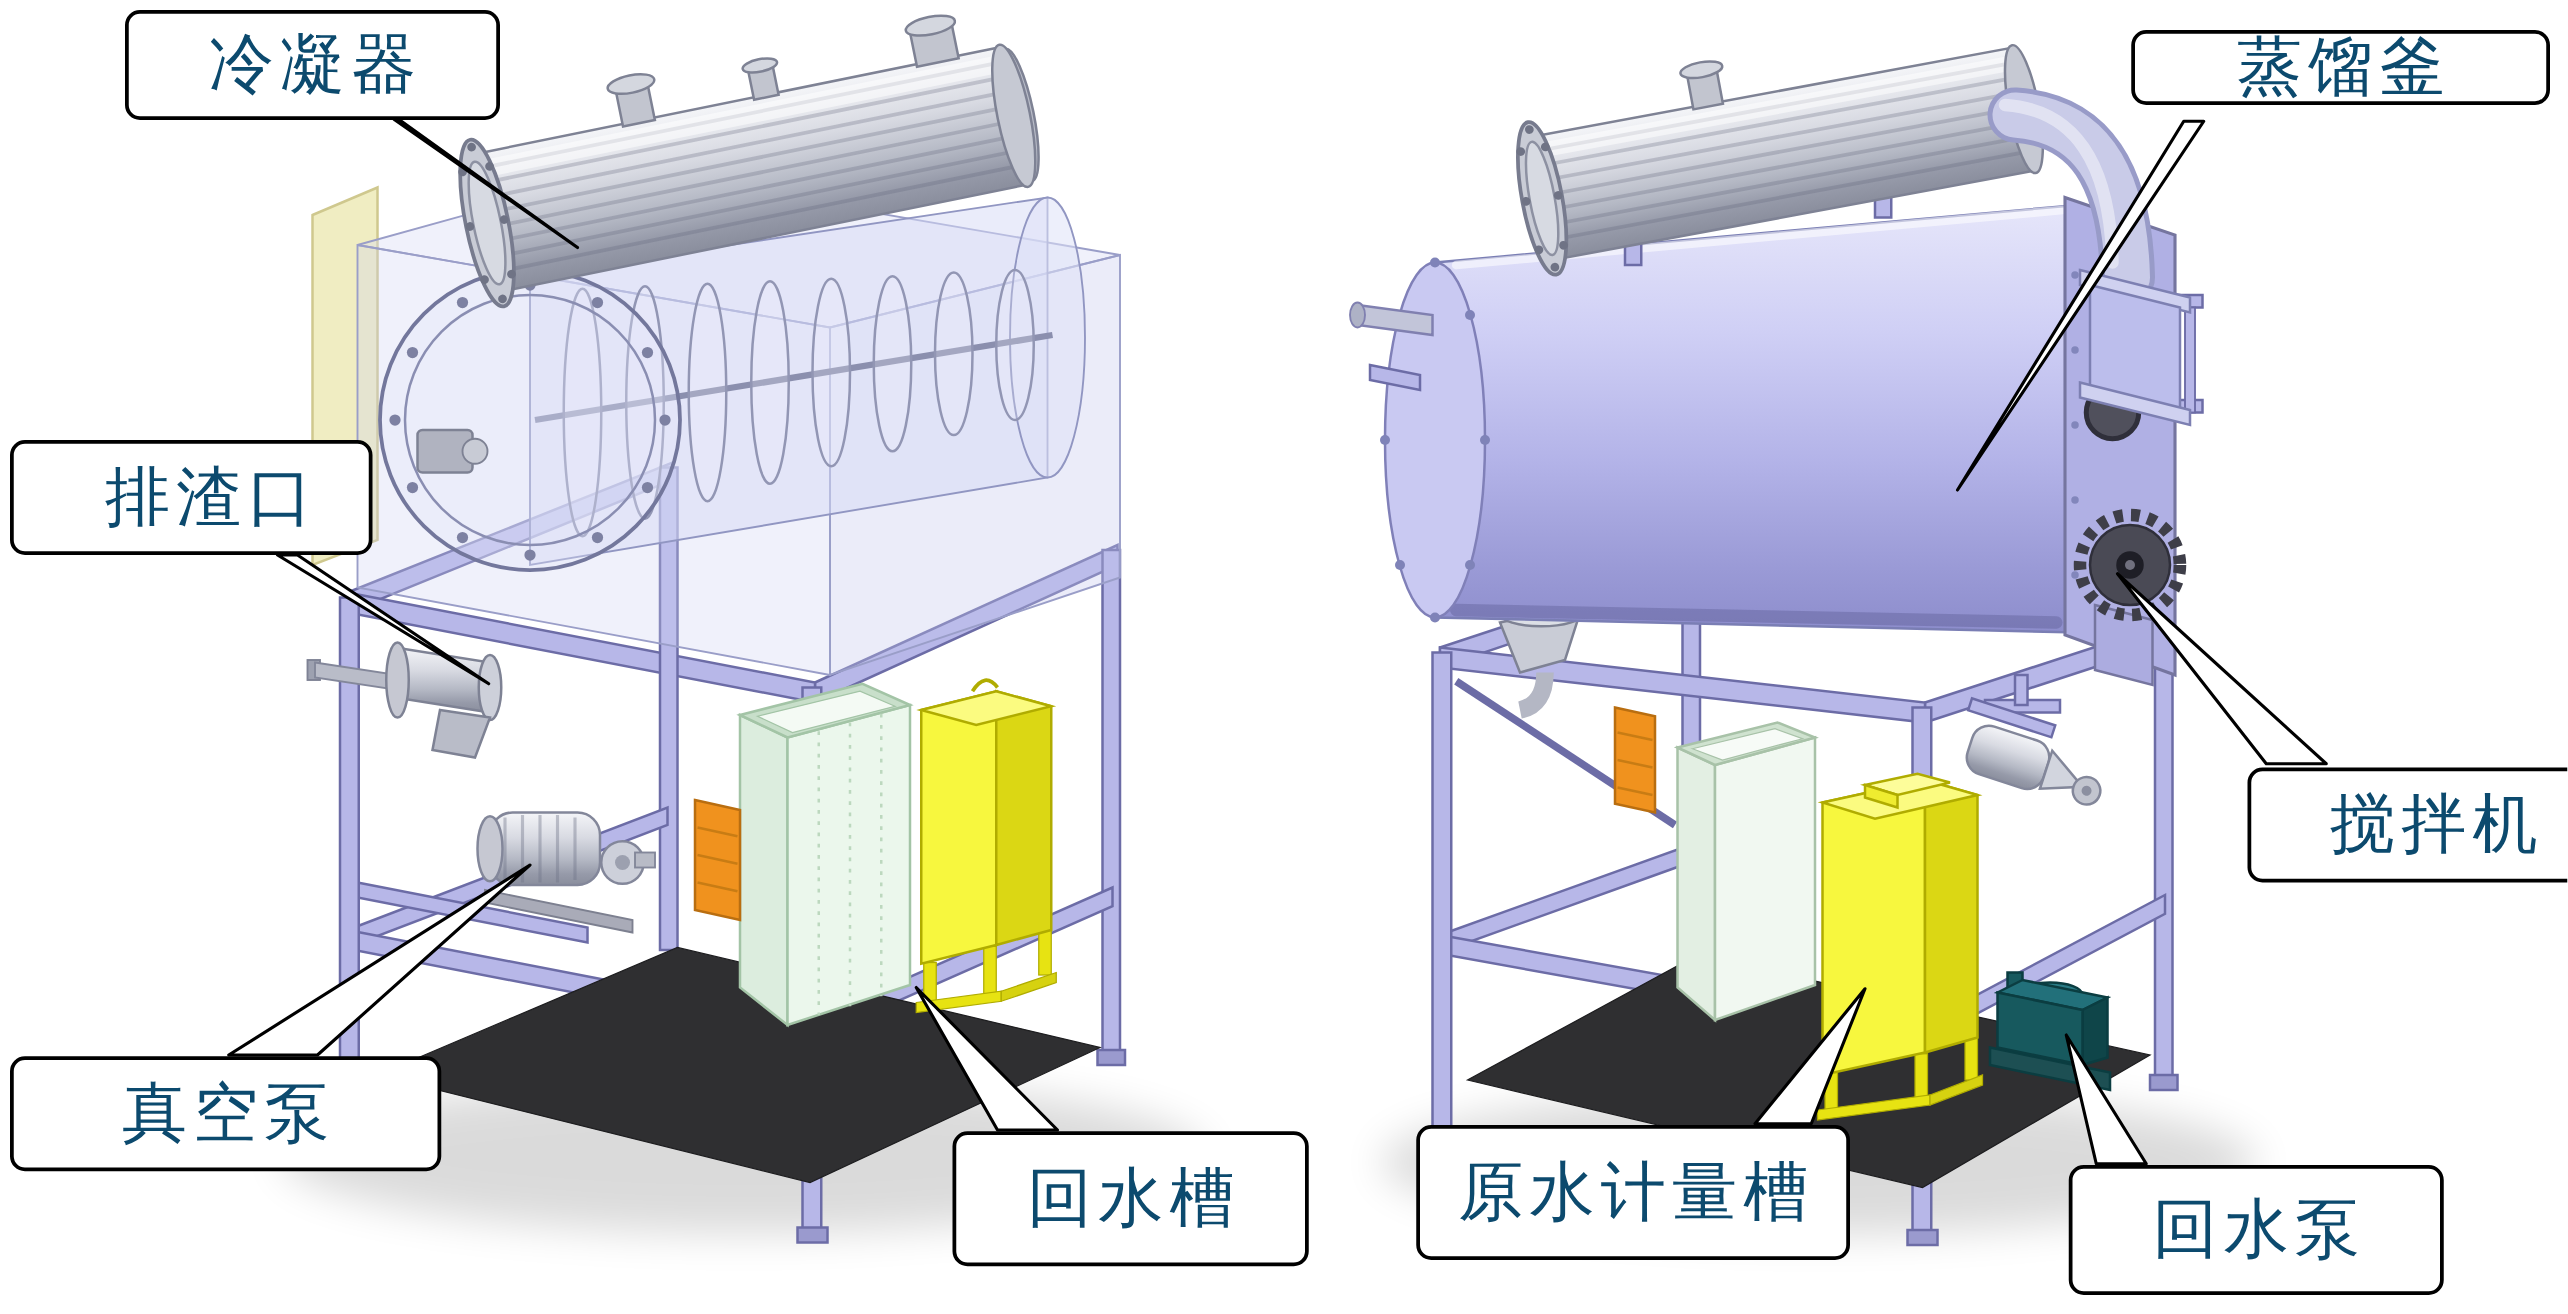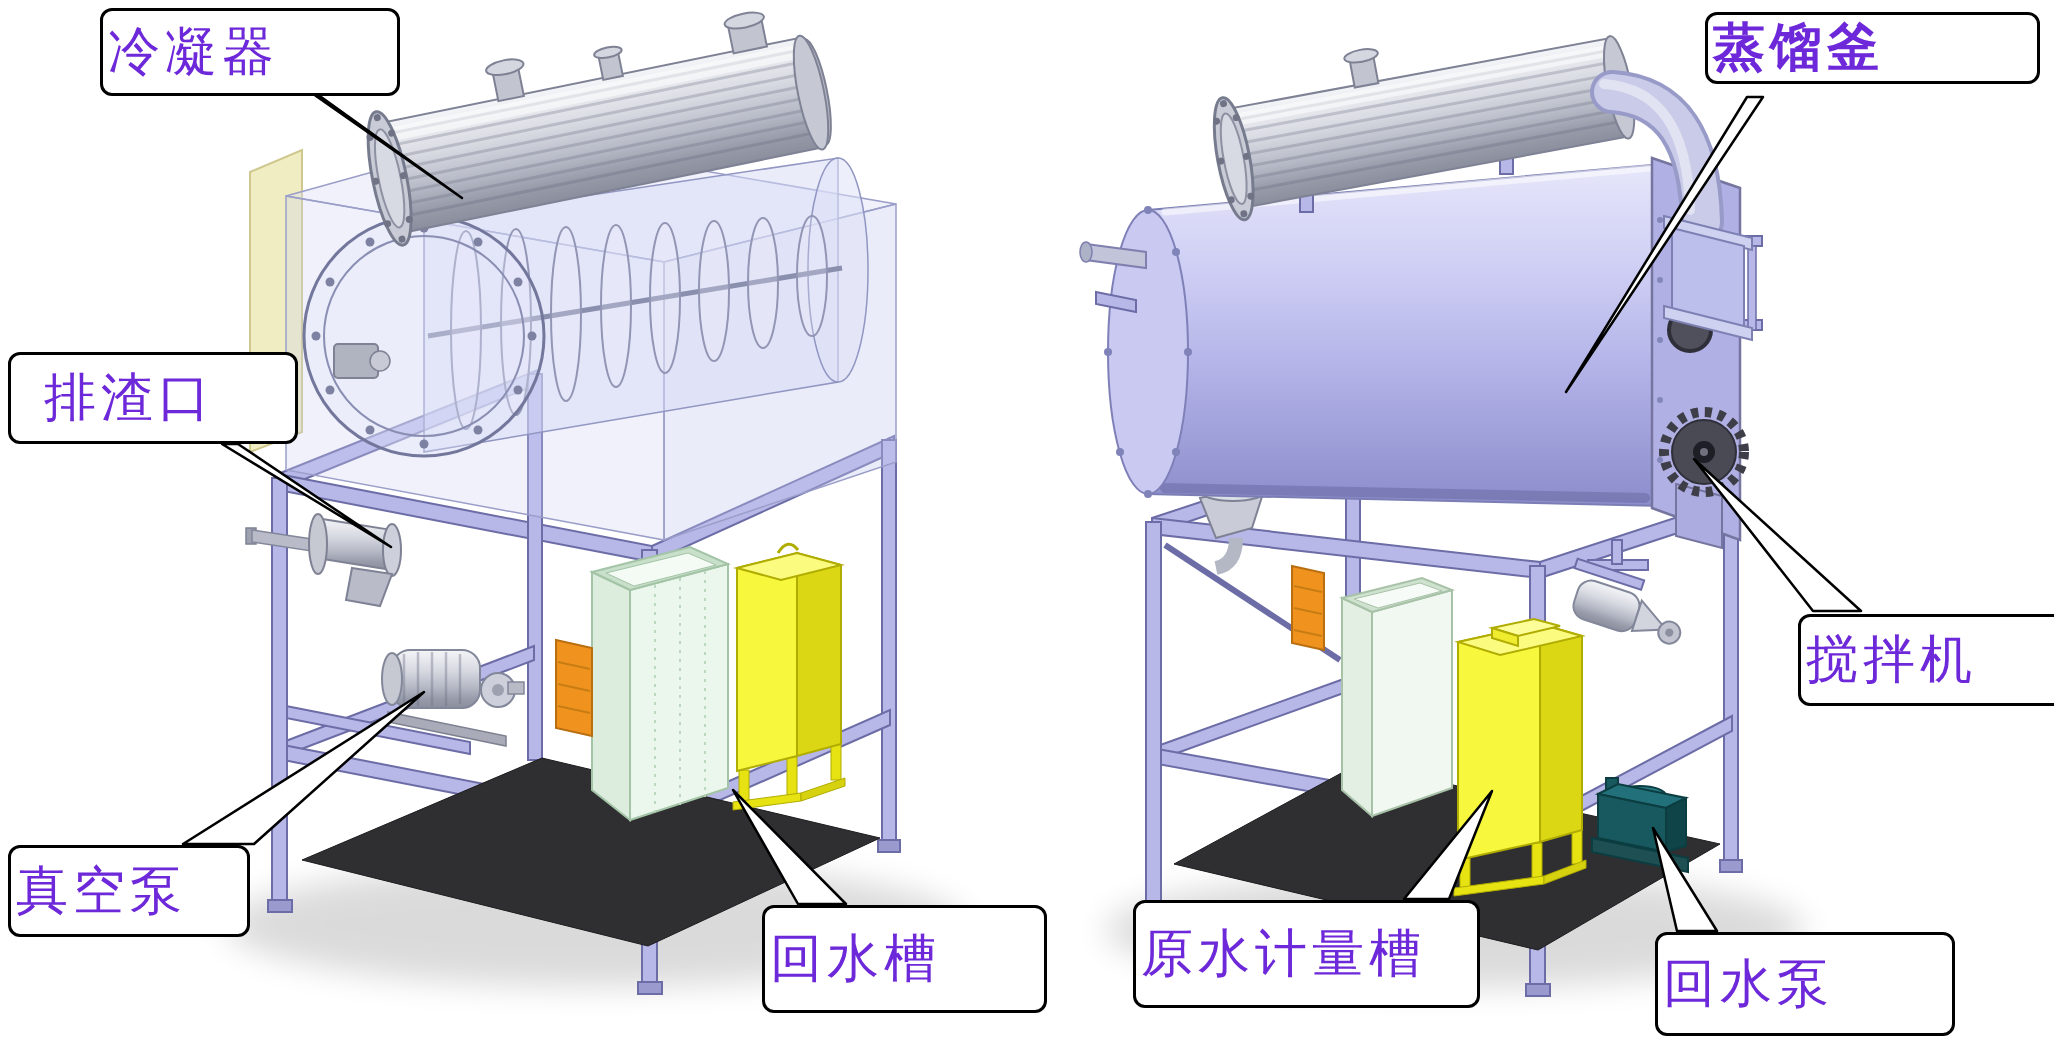--- a/index.html
+++ b/index.html
@@ -3,23 +3,23 @@
 <meta charset="utf-8">
 <style>
   * { margin:0; padding:0; box-sizing:border-box; }
   html,body { background:#ffffff; }
   .canvas {
     position:relative; width:2054px; height:1051px; background:#ffffff;
     overflow:hidden; font-family:"Liberation Sans","DejaVu Sans",sans-serif;
   }
   .scene { position:absolute; left:0; top:0; width:2054px; height:1051px; }
   .callout {
-    position:absolute; display:flex; align-items:center; 
+    position:absolute; display:flex; align-items:center; justify-content:center;
     background:#ffffff; border:3px solid #000000; border-radius:12px;
-    font-size:52px; font-weight:500; color:#6d28d9; letter-spacing:5px;
+    font-size:52px; font-weight:500; color:#0c4a6e; letter-spacing:5px;
     white-space:nowrap;
   }
   .callout span { text-indent:5px; }
 </style>
 </head>
 <body>
 
 <div class="canvas">
 <svg class="scene" viewBox="0 0 2054 1051" xmlns="http://www.w3.org/2000/svg">
   <defs>
@@ -370,27 +370,27 @@
     <polygon points="1677,931 1717,931 1653,828"></polygon>
   </g>
 </svg>
 
 <div class="callout" style="left:100px; top:8px; width:300px; height:88px;">
   <span>冷凝器</span>
 </div>
 <div class="callout" style="left:8px; top:352px; width:290px; height:92px;padding-left:28px;">
   <span>排渣口</span>
 </div>
-<div class="callout" style="left:8px; top:845px; width:242px; height:92px;">
+<div class="callout" style="left:8px; top:845px; width:345px; height:92px;">
   <span>真空泵</span>
 </div>
 <div class="callout" style="left:745px; top:905px; width:285px; height:108px;margin-left:17px;">
   <span>回水槽</span>
 </div>
-<div class="callout" style="left:1705px; top:12px; width:335px; height:72px;font-weight:bold;">
+<div class="callout" style="left:1705px; top:24px; width:335px; height:60px;">
   <span>蒸馏釜</span>
 </div>
 <div class="callout" style="left:1798px; top:614px; width:298px; height:92px;">
   <span>搅拌机</span>
 </div>
 <div class="callout" style="left:1133px; top:900px; width:347px; height:108px;">
   <span>原水计量槽</span>
 </div>
 <div class="callout" style="left:1655px; top:932px; width:300px; height:104px;">
   <span>回水泵</span>

